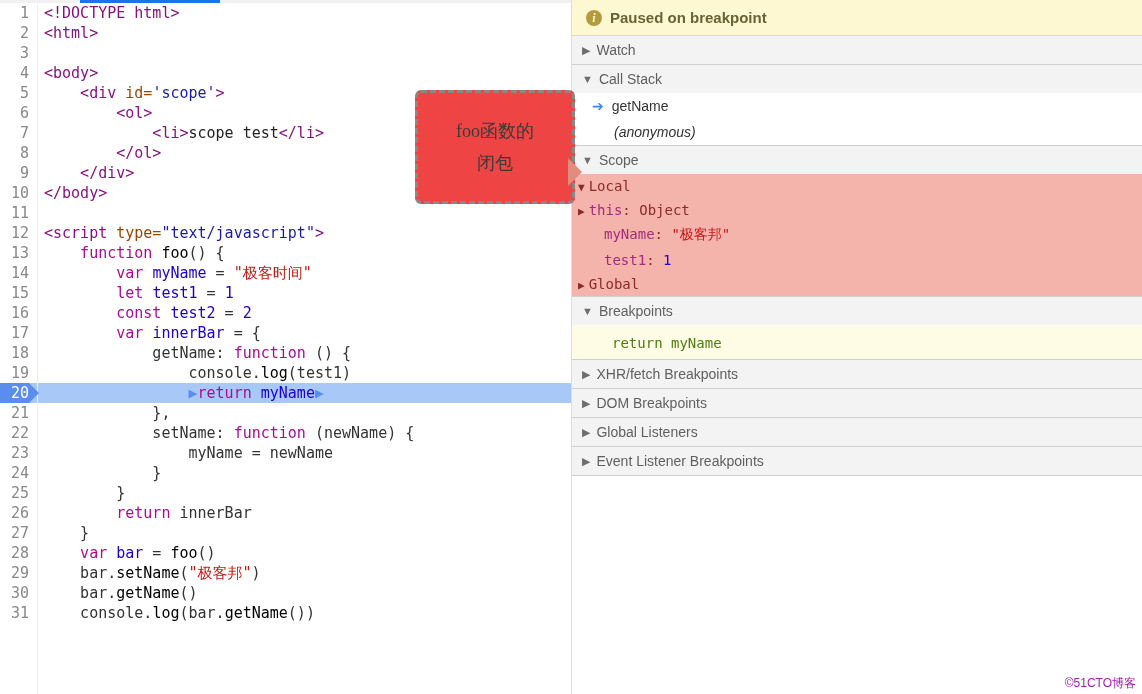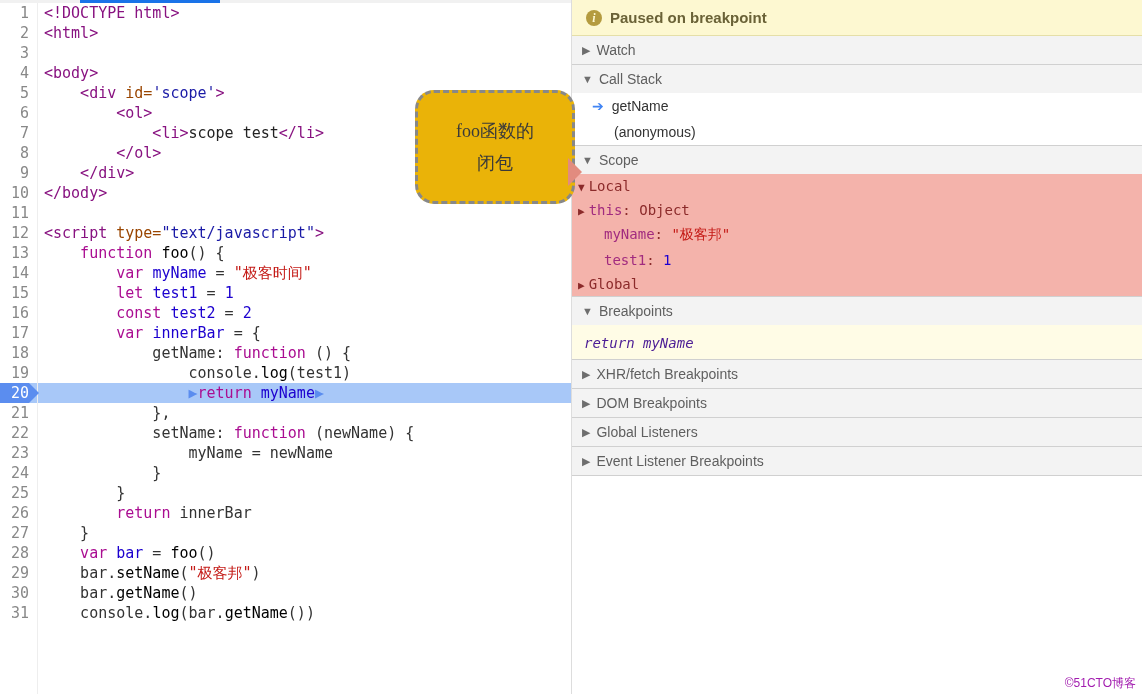--- a/index.html
+++ b/index.html
@@ -26,21 +26,21 @@
 .num { color: #1c00cf; }
 .var2 { color: #1c00cf; }
 .txt { color: #222; }
 .strlit { color: #c41a16; }
 
 .gutter .active-ln { background: #5b8def; color: #fff; position: relative; }
 .gutter .active-ln::after { content: ''; position: absolute; right: -10px; top: 0; border: 10px solid transparent; border-left-color: #5b8def; border-right: 0; }
 
 .exec-marker { color: #5b8def; }
 
-.callout { position: absolute; left: 415px; top: 90px; width: 160px; background: #eab308; border: 3px dashed #888; border-radius: 19px; padding: 22px 10px; text-align: center; color: #3a3a3a; font-size: 18px; font-family: "KaiTi", "STKaiti", serif; line-height: 32px; z-index: 5; }
+.callout { position: absolute; left: 415px; top: 90px; width: 160px; background: #ef4444; border: 3px dashed #888; border-radius: 6px; padding: 22px 10px; text-align: center; color: #3a3a3a; font-size: 18px; font-family: "KaiTi", "STKaiti", serif; line-height: 32px; z-index: 5; }
 .callout::after { content: ''; position: absolute; right: -24px; top: 65px; border: 14px solid transparent; border-left-color: #e28b7f; }
 
 .section { border-bottom: 1px solid #d0d0d0; font-family: "Helvetica Neue", Arial, sans-serif; font-size: 14px; }
 .section-header { padding: 6px 10px; background: #f3f3f3; color: #5f5f5f; display: flex; align-items: center; cursor: pointer; }
 .section-header .tri { margin-right: 6px; font-size: 11px; color: #6e6e6e; }
 .section-item { padding: 4px 6px; color: #333; }
 
 .paused-bar { background: #fdf8d1; padding: 9px 14px; color: #6a6237; font-weight: bold; display: flex; align-items: center; font-family: "Helvetica Neue", Arial, sans-serif; font-size: 15px; border-bottom: 1px solid #e5dfa8; }
 .paused-bar .info-ico { width: 16px; height: 16px; border-radius: 50%; background: #b49b3f; color: #fdf8d1; font-weight: bold; text-align: center; line-height: 16px; margin-right: 8px; font-size: 12px; font-style: italic; font-family: Georgia, serif; }
 
@@ -50,21 +50,21 @@
 .scope-hl { background: #f4b3ab; }
 .scope-hl .section-item { color: #8b2a2a; font-family: Menlo, Monaco, monospace; font-size: 14px; }
 .scope-hl .tri2 { color: #8b2a2a; font-size: 11px; margin-right: 4px; }
 .scope-key { color: #a12b7f; }
 .scope-val-str { color: #c41a16; }
 .scope-val-num { color: #1c00cf; }
 
 .bp-body { background: #fffce6; padding: 8px 12px; font-family: Menlo, Monaco, monospace; }
 .bp-check { width: 16px; height: 16px; background: #1a73e8; border-radius: 3px; display: inline-flex; align-items: center; justify-content: center; color: #fff; font-size: 11px; margin-right: 8px; vertical-align: middle; }
 .bp-label { color: #333; }
-.bp-code { color: #4c1d95; margin-top: 2px; font-style: italic; }
+.bp-code { color: #4d7c0f; margin-left: 28px; margin-top: 2px; }
 
 .watermark { position: absolute; right: 6px; bottom: 2px; color: #a21caf; font-size: 12px; font-family: sans-serif; }
 </style>
 </head>
 <body>
 
 <div class="container">
   <div class="left-panel">
     <div class="tab-indicator">
         <div class="tab-active"></div>
@@ -154,21 +154,21 @@
 
     <div class="section">
       <div class="section-header">
           <span class="tri">▼</span>
           <span>Call Stack</span>
         </div>
       <div class="cs-item">
           <span class="cs-arrow">➔</span>
           <span>getName</span>
         </div>
-      <div class="cs-item" style="padding-left:42px;">
+      <div class="cs-item" style="padding-left:42px;font-style:italic;">
           <span>(anonymous)</span>
         </div>
     </div>
 
     <div class="section">
       <div class="section-header">
           <span class="tri">▼</span>
           <span>Scope</span>
         </div>
       <div class="scope-hl">

